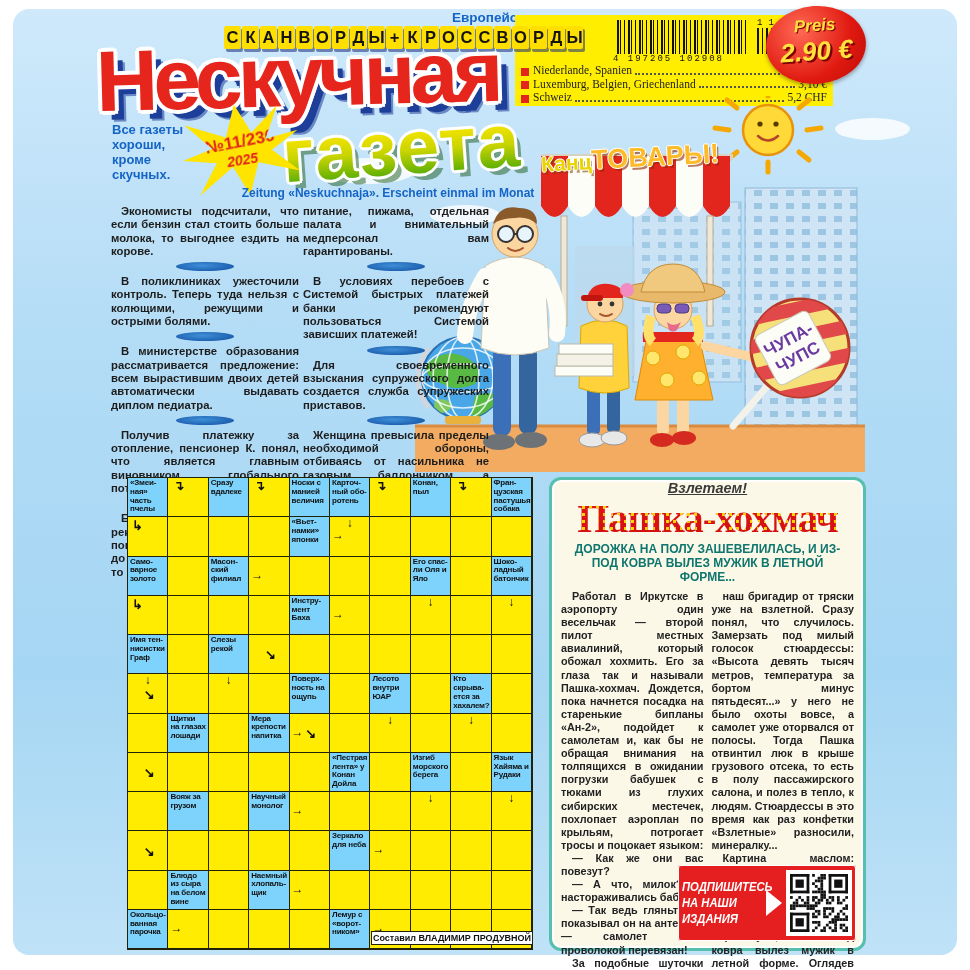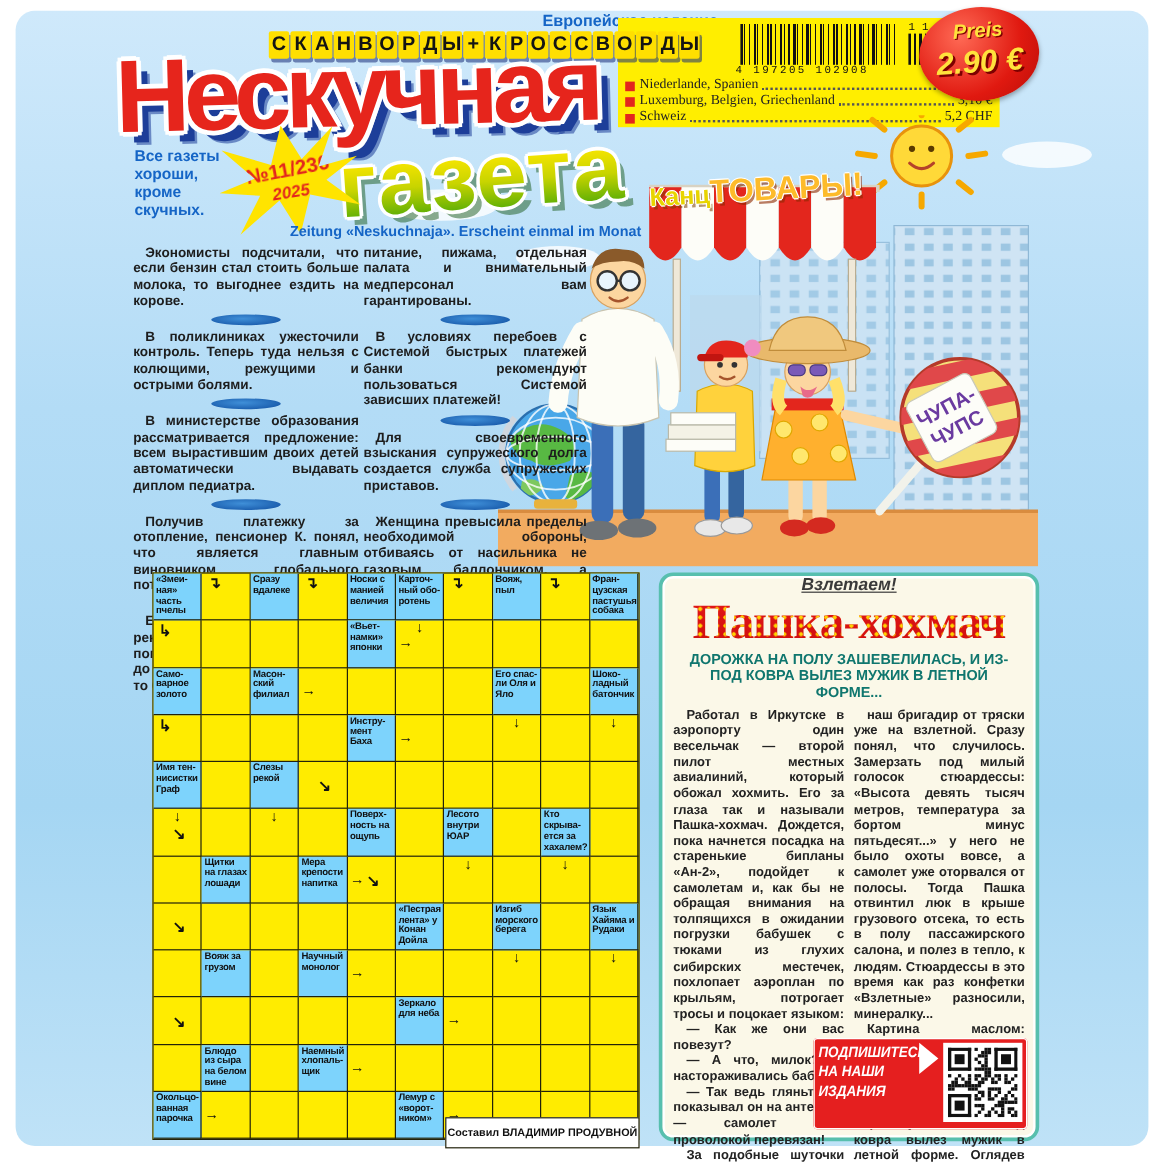--- a/index.html
+++ b/index.html
@@ -76,41 +76,41 @@
       grid-template-columns:repeat(10,1fr);grid-template-rows:repeat(12,1fr);z-index:2}
   .cw-cell{border-right:1px solid #22220a;border-bottom:1px solid #22220a;position:relative;overflow:hidden}
   .cw-cell.clue{background:#7dd3fc;padding:1px 2px;box-sizing:border-box}
   .clue-text{font-size:8px;line-height:8.8px;font-weight:bold;color:#111;letter-spacing:-.2px;display:block}
   .arr{position:absolute;font-weight:bold;color:#111;font-size:12px;line-height:1}
   .arr.down{top:0;left:50%;transform:translateX(-50%)}
   .arr.right{left:2px;top:50%;transform:translateY(-55%)}
   .arr.corner-down{top:1px;left:5px;font-size:13px}
   .arr.corner-right{top:2px;left:4px;font-size:13px}
   .arr.diag{left:40%;top:35%;font-size:13px}
-  .cw-credit{position:absolute;left:371px;top:931px;width:162px;height:26px;background:#fff;
+  .cw-credit{position:absolute;left:371px;top:931px;width:162px;height:14px;background:#fff;
       border:1px solid #22220a;box-sizing:border-box;display:flex;align-items:center;justify-content:center;
       font-size:9px;font-weight:bold;color:#111;z-index:3;white-space:nowrap}
   
   .panel{position:absolute;left:549px;top:477px;width:317px;height:474px;box-sizing:border-box;
       background:#fbf8e8;border:3px solid #57bfae;border-radius:12px;z-index:2;
       box-shadow:inset 0 0 0 2px #fff}
   .kicker{margin-top:0;text-align:center;font-size:14.5px;font-weight:bold;font-style:italic;
           color:#3a3a3a;text-decoration:underline}
   .story-title{margin-top:1px;text-align:center;font-family:"Liberation Serif",serif;font-weight:900;
       font-size:41px;line-height:42px;letter-spacing:-1px;
       background:radial-gradient(circle,#ffd400 0 1.5px,transparent 1.9px) 0 0/7px 7px,linear-gradient(#e41717,#cf0f0f);
       -webkit-background-clip:text;background-clip:text;color:transparent}
   .lead{margin:3px 12px 0 12px;text-align:center;font-size:12px;line-height:14px;font-weight:900;color:#0f766e}
   .story-cols{display:flex;gap:8px;padding:6px 9px 0 9px}
   .story-col{width:146px}
   .story-p{margin:0;text-indent:11px;font-size:10.8px;line-height:13.1px;font-weight:bold;
            color:#222;text-align:justify}
   
   .subscribe{position:absolute;right:7px;bottom:7px;width:178px;height:76px;background:#e51f1f;
-      border-radius:3px;display:flex;align-items:flex-start;padding:4px;box-sizing:border-box;gap:2px;
+      border-radius:3px;display:flex;align-items:center;padding:4px;box-sizing:border-box;gap:2px;
       box-shadow:0 0 0 1px #fff inset}
   .sub-text{width:82px;color:#fff;font-weight:900;font-style:italic;font-size:12.5px;line-height:16px;
       transform:scaleX(.9);transform-origin:left;white-space:nowrap}
   .sub-arrow{width:0;height:0;border-top:13px solid transparent;border-bottom:13px solid transparent;
       border-left:16px solid #fff;margin-right:2px}
   .qr-box{width:66px;height:66px;background:#fff;display:flex;align-items:center;justify-content:center}
 </style>
 </head>
 <body>
 
@@ -358,21 +358,21 @@
     <div class="cw-cell clue">
       <span class="clue-text">Носки с манией величия</span>
     </div>
     <div class="cw-cell clue">
       <span class="clue-text">Карточ-ный обо-ротень</span>
     </div>
     <div class="cw-cell">
       <span class="arr corner-down">↴</span>
     </div>
     <div class="cw-cell clue">
-      <span class="clue-text">Вояж, пыл</span>
+      <span class="clue-text">Конан, пыл</span>
     </div>
     <div class="cw-cell">
       <span class="arr corner-down">↴</span>
     </div>
     <div class="cw-cell clue">
       <span class="clue-text">Фран-цузская пастушья собака</span>
     </div>
     <div class="cw-cell">
       <span class="arr corner-right">↳</span>
     </div>

